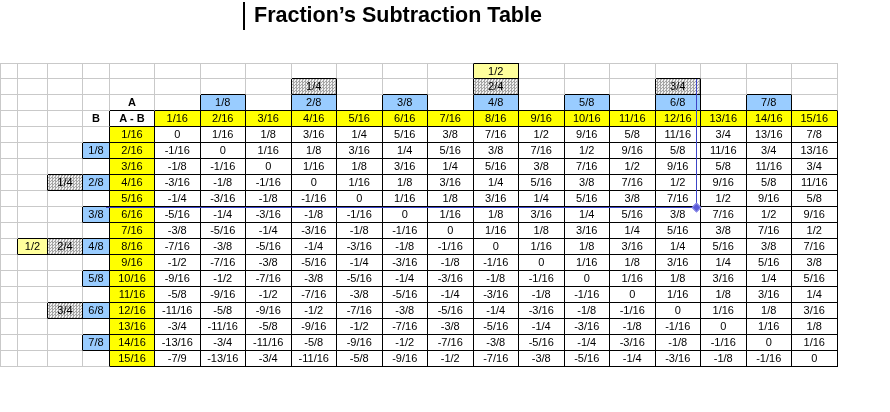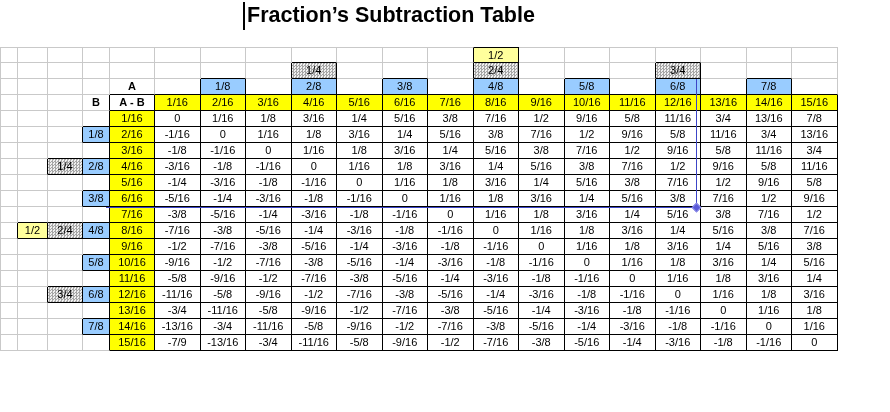--- a/index.html
+++ b/index.html
@@ -1,22 +1,22 @@
 <!DOCTYPE html>
 <html><head>
 <meta charset="utf-8">
 <style>
   html,body{margin:0;padding:0;background:#fff;}
   .stage{position:relative;width:890px;height:412px;background:#fff;overflow:hidden;
          font-family:"Liberation Sans",sans-serif;}
   .title-wrap{position:absolute;left:243px;top:1px;display:flex;align-items:flex-start;}
   .text-cursor{width:2px;height:28px;background:#000;margin-top:1px;}
-  .page-title{margin:0 0 0 2px;font-weight:bold;font-size:21.5px;line-height:28px;color:#000;
+  .page-title{margin:0 0 0 9px;font-weight:bold;font-size:21.5px;line-height:28px;color:#000;
               font-family:"Liberation Sans",sans-serif;white-space:nowrap;}
-  .sheet{position:absolute;left:0;top:47px;display:grid;
+  .sheet{position:absolute;left:0;top:63px;display:grid;
          grid-template-columns:18px 30px 35px 27px 45px repeat(15,45.5px);
          grid-template-rows:repeat(19,16px);}
   .cell{box-sizing:border-box;display:flex;align-items:center;justify-content:center;
         font-size:11px;line-height:1;color:#000;overflow:hidden;white-space:nowrap;background:#fff;}
   .bold{font-weight:bold;}
   .bg-y{background:#ffff00;}
   .bg-py{background:#ffff9c;}
   .bg-b{background:#99ccff;}
   .bg-g{background-color:#f0f0f0;
         background-image:conic-gradient(#a6a6a6 25%,rgba(0,0,0,0) 0 50%,#a6a6a6 0 75%,rgba(0,0,0,0) 0);

